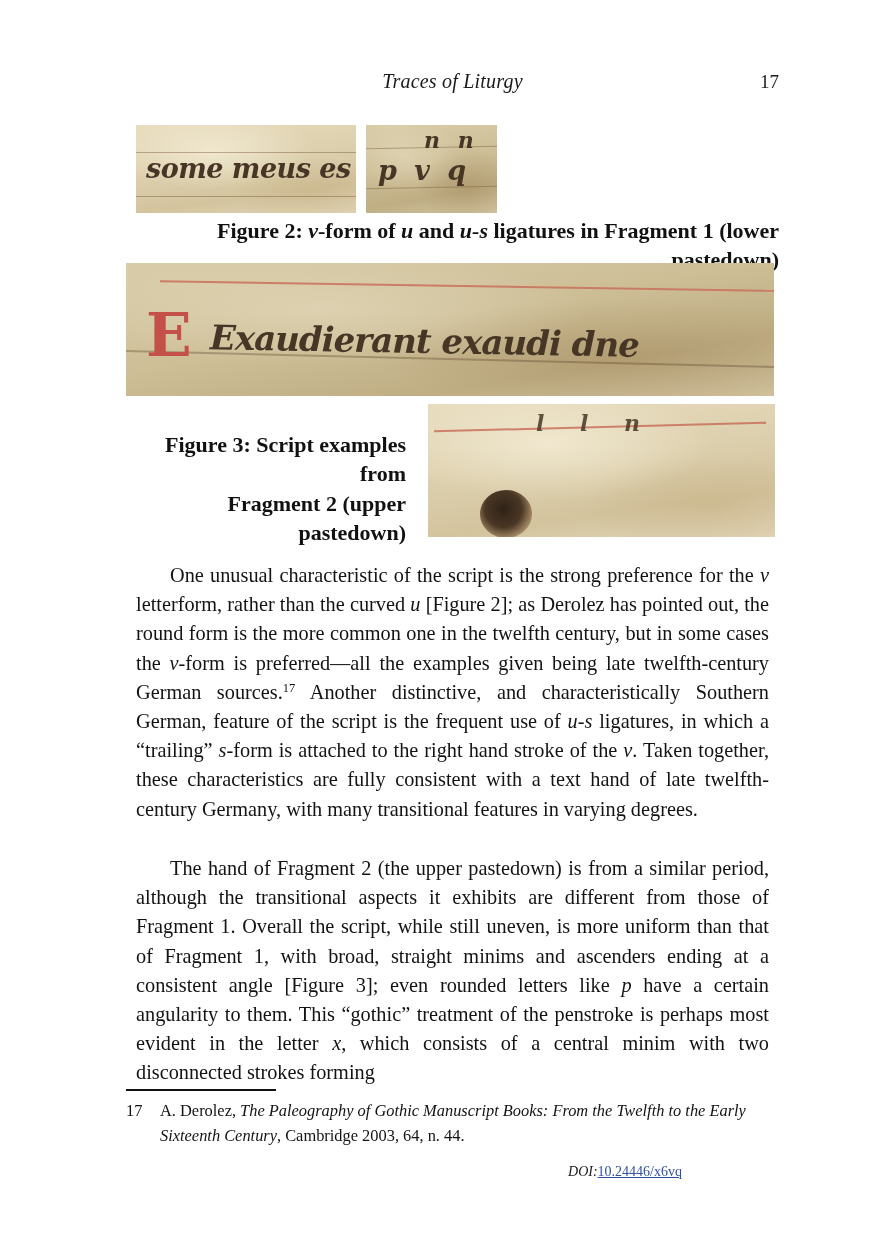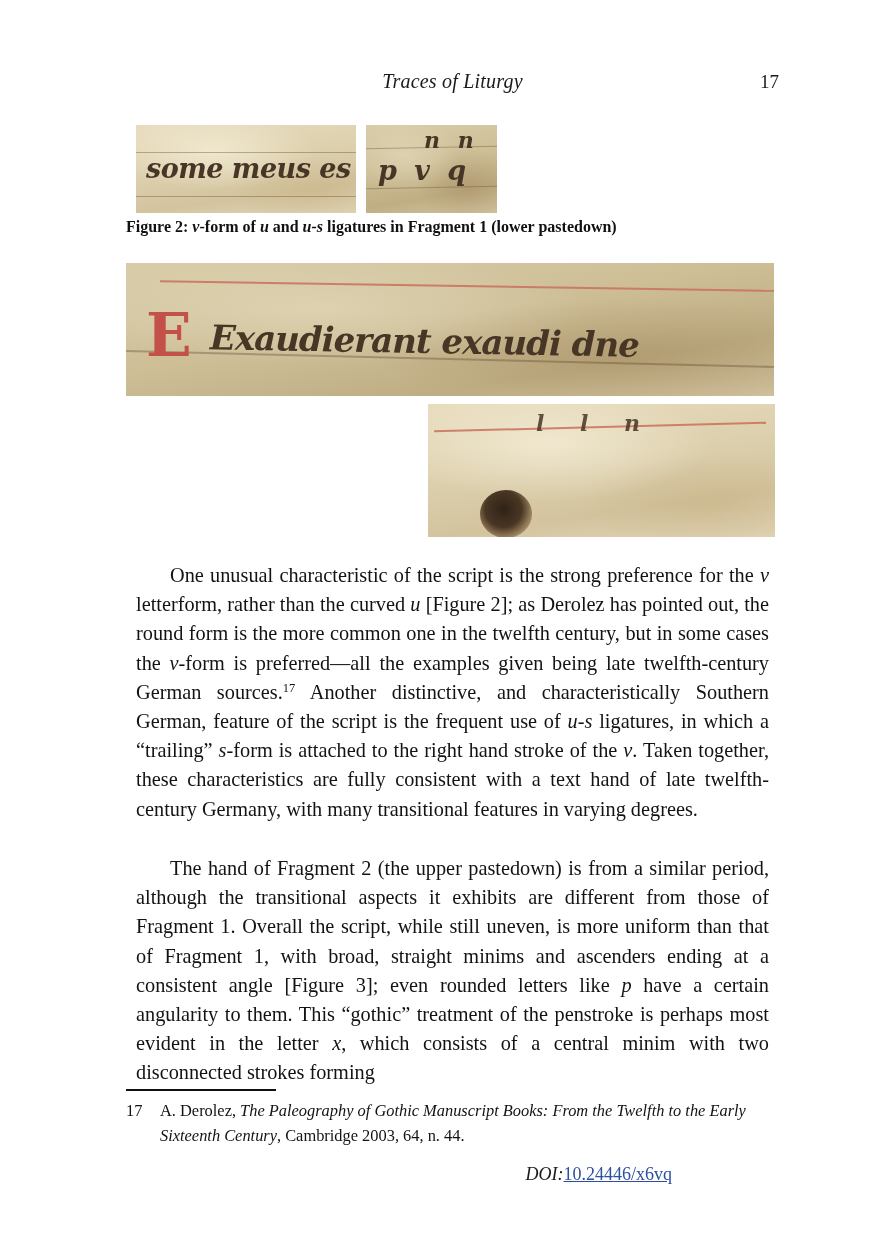--- a/index.html
+++ b/index.html
@@ -119,23 +119,24 @@
     font-family: "DejaVu Serif", serif;
     color: #c4504a;
     font-weight: 700;
     line-height: 1;
   }
 
   
   .caption {
     position: absolute;
     font-weight: bold;
-    font-size: 16px;
+    font-size: 22px;
     line-height: 1.34;
     color: #111111;
+    text-align: right;
   }
   .caption i { font-style: italic; }
 
   
   .body-col {
     position: absolute;
     left: 126px;
     width: 653px;
     font-size: 20.3px;
     line-height: 29.2px;
@@ -176,23 +177,23 @@
   .fn-num {
     width: 34px;
     flex: 0 0 34px;
   }
   .fn-text { flex: 1 1 auto; }
   .fn-text i { font-style: italic; }
 
   
   .doi {
     position: absolute;
-    right: 96px;
+    right: 86px;
     top: 1164px;
-    font-size: 18px;
+    font-size: 14px;
     font-style: italic;
     color: #1a1a1a;
     white-space: nowrap;
   }
   .doi-link {
     color: #2d4fa0;
     text-decoration: underline;
     font-style: normal;
   }
 </style>
@@ -234,20 +235,24 @@
   </div>
 
   <div class="plate" style="position:absolute;left:126px;top:263px;width:648px;height:133px;">
     <div class="parch darker"></div>
     <div class="rule-red" style="left:34px;top:22px;width:614px;transform:rotate(0.9deg);"></div>
     <div class="rule-brown" style="top:95px;height:2px;background:rgba(90,66,40,0.35);transform:rotate(1.4deg);"></div>
     <div class="initial-e" style="left:20px;top:42px;font-size:60px;">E</div>
     <div class="ms script" style="left:84px;top:58px;font-size:34px;letter-spacing:-1px;transform:rotate(1deg);">Exaudierant exaudi dne</div>
   </div>
 
+  <div class="caption" style="left:126px;top:430px;width:280px;">
+    <div>Figure 3: Script examples from</div>
+    <div>Fragment 2 (upper pastedown)</div>
+  </div>
 
   <div class="plate" style="position:absolute;left:428px;top:404px;width:347px;height:133px;">
     <div class="parch light"></div>
     <div class="rule-red" style="left:6px;top:22px;width:332px;transform:rotate(-1.5deg);"></div>
     <div class="blot" style="left:52px;top:86px;width:52px;height:48px;"></div>
     <div class="ms script" style="left:108px;top:6px;font-size:22px;letter-spacing:14px;opacity:.85;">l l n</div>
   </div>
 
   <div class="body-col" style="top:551px;">
     <p><span>One unusual characteristic of the script is the strong preference for the </span><i>v</i><span> letterform, rather than the curved </span><i>u</i><span> [Figure 2]; as Derolez has pointed out, the round form is the more common one in the twelfth century, but in some cases the </span><i>v</i><span>-form is preferred—all the examples given being late twelfth-century German sources.</span><sup>17</sup><span> Another distinctive, and characteristically Southern German, feature of the script is the frequent use of </span><i>u-s</i><span> ligatures, in which a “trailing” </span><i>s</i><span>-form is attached to the right hand stroke of the </span><i>v</i><span>. Taken together, these characteristics are fully consistent with a text hand of late twelfth-century Germany, with many transitional features in varying degrees.</span></p>

